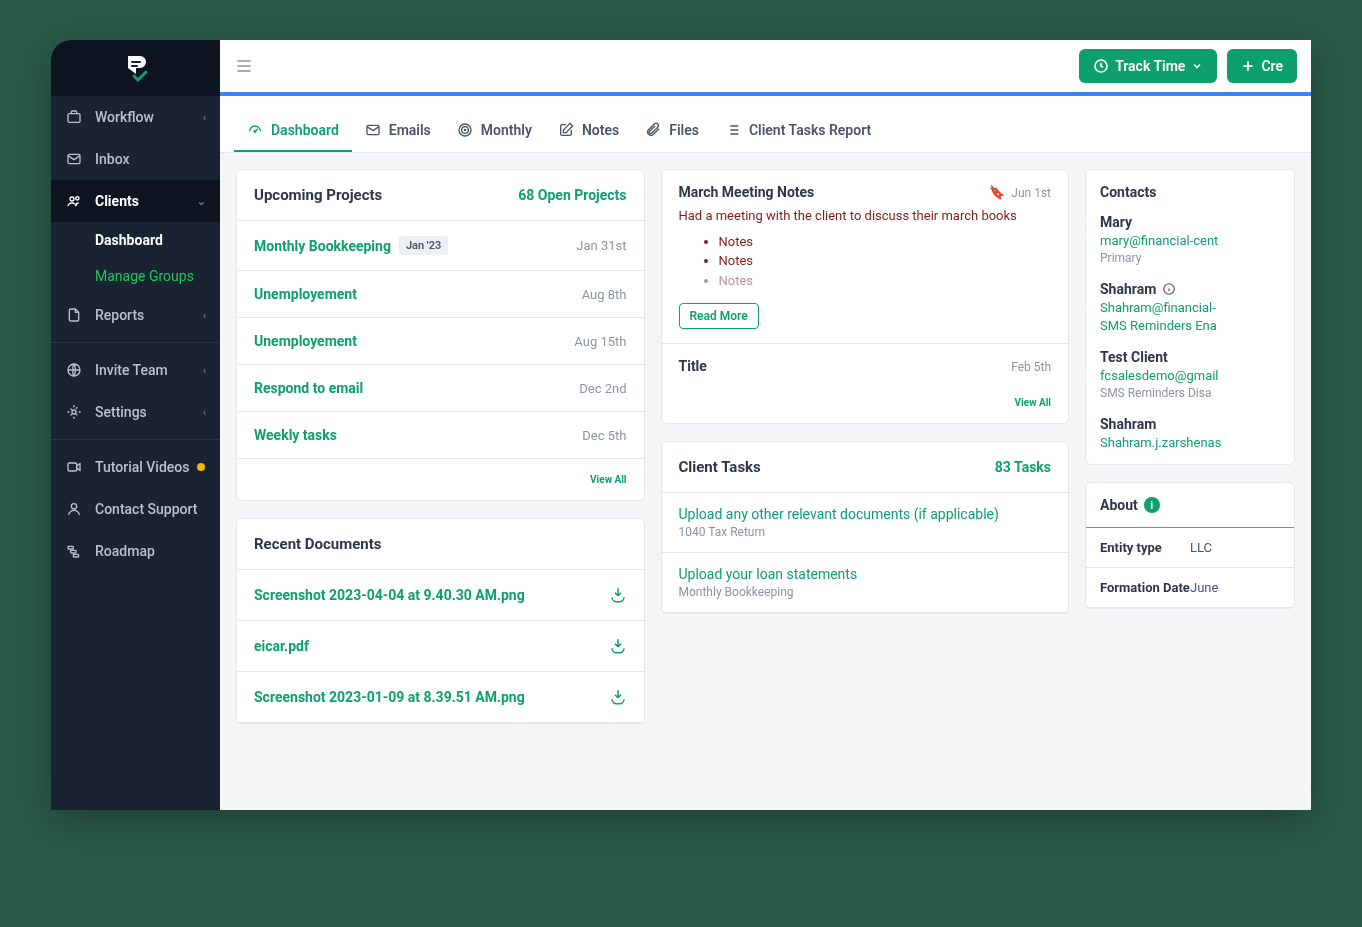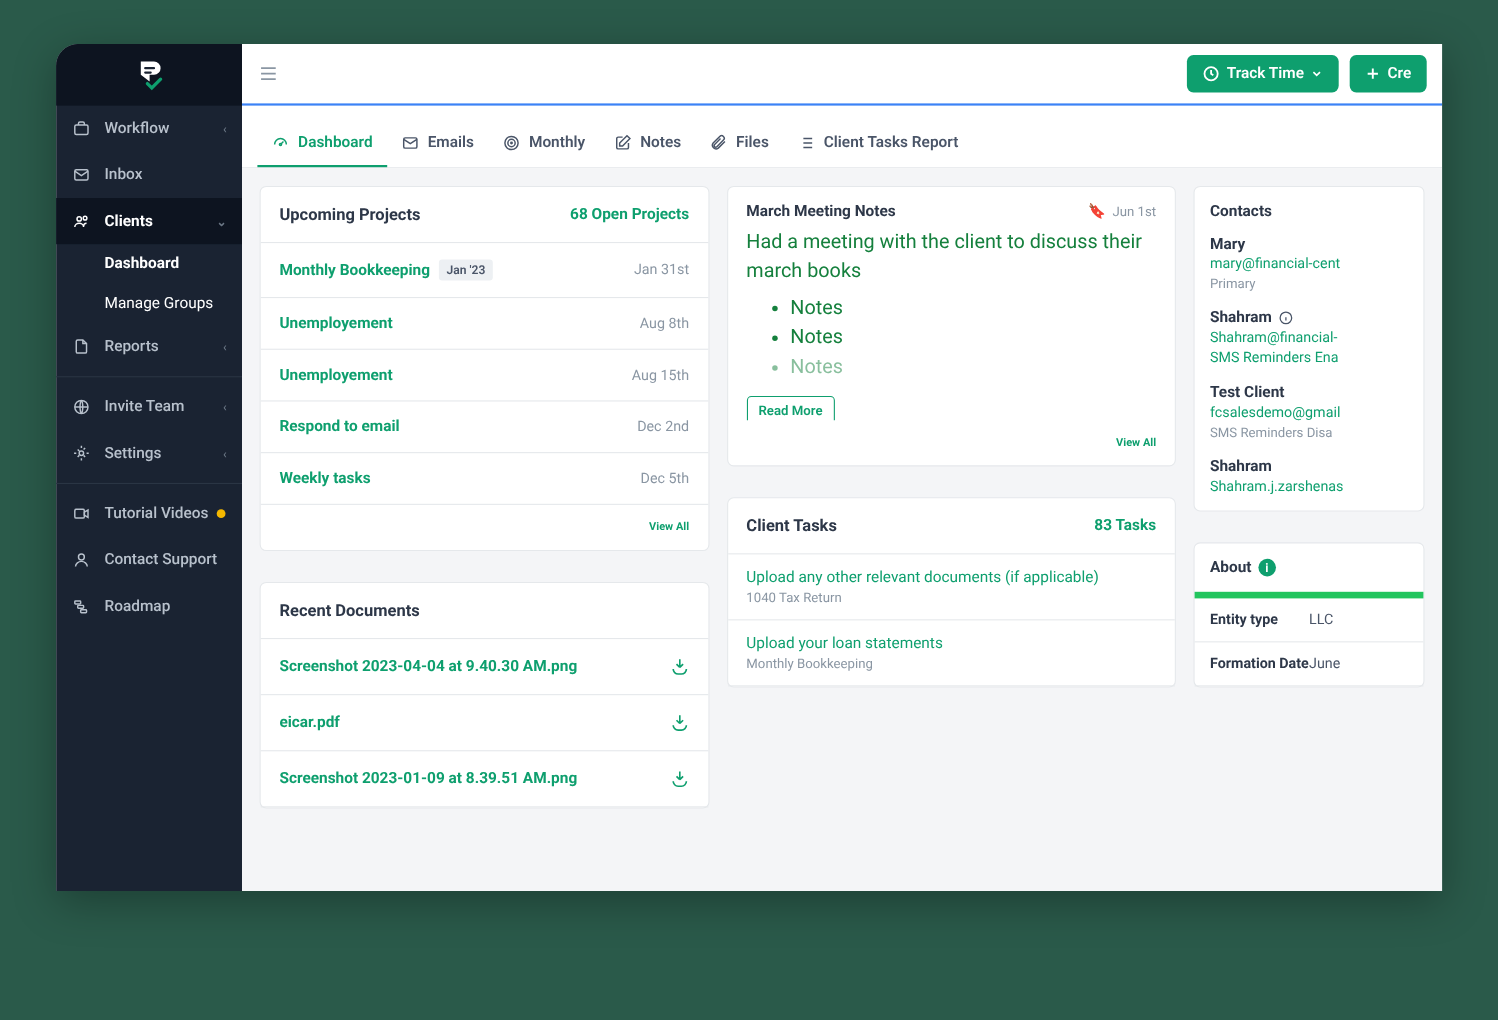--- a/index.html
+++ b/index.html
@@ -5,71 +5,71 @@
 *{box-sizing:border-box;margin:0;padding:0;font-family:-apple-system,BlinkMacSystemFont,"Segoe UI",Roboto,sans-serif}
 body{background:#2a5a4a;display:flex;justify-content:center;align-items:flex-start;padding:40px;height:927px;overflow:hidden}
 .window{width:1260px;background:#fff;border-radius:20px 0 0 0;overflow:hidden;display:flex;height:770px;box-shadow:0 10px 40px rgba(0,0,0,.3)}
 .sidebar{width:169px;background:#1a2332;display:flex;flex-direction:column;flex-shrink:0}
 .logo-area{height:56px;display:flex;align-items:center;justify-content:center;background:#0d1420}
 .logo{width:32px;height:32px;position:relative}
 .sb-item{display:flex;align-items:center;padding:12px 14px;color:#b8c1cc;font-size:14px;cursor:pointer;font-weight:500}
 .sb-item.active{background:#0d1420;color:#fff;font-weight:700}
 .sb-item .icon{width:18px;height:18px;margin-right:12px;display:flex;align-items:center;justify-content:center}
 .sb-item .chev{margin-left:auto;color:#6b7785;font-size:11px}
-.sb-sub{padding:10px 14px 10px 44px;color:#ffffff;font-size:14px;cursor:pointer}
+.sb-sub{padding:10px 14px 10px 44px;color:#22c55e;font-size:14px;cursor:pointer}
 .sb-sub.sel{color:#fff;font-weight:700}
 .sb-sep{height:1px;background:#2a3544;margin:6px 0}
 .badge-dot{width:8px;height:8px;background:#f5b800;border-radius:50%;margin-left:8px}
 .main{flex:1;display:flex;flex-direction:column;min-width:0}
-.topbar{height:56px;display:flex;align-items:center;padding:0 14px;border-bottom:2px solid #3b82f6}
+.topbar{height:56px;display:flex;align-items:center;padding:0 14px;border-bottom:4px solid #3b82f6}
 .ham{color:#8a96a3;cursor:pointer}
 .tb-actions{margin-left:auto;display:flex;gap:10px}
 .btn{border:none;border-radius:6px;padding:9px 14px;font-size:14px;font-weight:600;cursor:pointer;display:flex;align-items:center;gap:6px}
 .btn-green{background:#0e9f6e;color:#fff}
 .header-row{display:flex;align-items:center;padding:14px 14px 0 14px}
 .client-name{font-size:22px;font-weight:700;color:#2d3748}
 .email-btn{margin-left:auto}
 .tabs{display:flex;border-bottom:1px solid #e5e8eb;padding:0 14px;margin-top:14px}
 .tab{display:flex;align-items:center;gap:8px;padding:12px 13px;color:#4a5568;font-size:14px;font-weight:600;cursor:pointer;border-bottom:2px solid transparent}
 .tab.active{color:#0e9f6e;border-bottom-color:#0e9f6e}
 .tab .icon{width:16px;height:16px}
 .content{flex:1;background:#f4f5f7;padding:16px;overflow:hidden;display:flex;gap:16px}
-.col{display:flex;flex-direction:column;gap:28px;min-width:0}
+.col{display:flex;flex-direction:column;gap:17px;min-width:0}
 .col1{flex:1}
 .col2{flex:1}
 .col3{width:210px;flex-shrink:0}
 .card{background:#fff;border-radius:6px;border:1px solid #e5e8eb;display:flex;flex-direction:column}
 .card-h{display:flex;align-items:center;padding:16px 17px;border-bottom:1px solid #e5e8eb}
 .card-h .title{font-size:15px;font-weight:700;color:#2d3748}
 .card-h .meta{margin-left:auto;font-size:14px;font-weight:700;color:#0e9f6e}
 .proj-row{display:flex;align-items:center;padding:15px 17px;border-bottom:1px solid #e5e8eb}
 .proj-row .name{color:#0e9f6e;font-weight:700;font-size:14px}
 .proj-row .date{margin-left:auto;color:#8a96a3;font-size:13px}
 .tag{background:#edf0f3;color:#4a5568;font-size:11px;padding:3px 7px;border-radius:3px;margin-left:8px;font-weight:600}
 .view-all{padding:15px 17px;text-align:right;color:#0e9f6e;font-weight:700;font-size:10px;cursor:pointer}
 .note-block{padding:14px 17px;border-bottom:1px solid #e5e8eb}
 .note-head{display:flex;align-items:flex-end;margin-bottom:6px}
 .note-head .nt{font-weight:700;color:#2d3748;font-size:14px}
 .note-head .nd{margin-left:auto;color:#8a96a3;font-size:12px;display:flex;align-items:center;gap:6px}
-.note-body{color:#15803d;font-size:18px;line-height:1.5}
+.note-body{color:#7f1d1d;font-size:13px;line-height:1.5}
 .note-body ul{margin:6px 0 6px 40px}
 .read-more{border:1px solid #0e9f6e;color:#0e9f6e;background:#fff;font-size:12px;font-weight:600;padding:5px 10px;border-radius:4px;cursor:pointer;margin-top:7px}
 .doc-row{display:flex;align-items:center;padding:16px 17px;border-bottom:1px solid #e5e8eb}
 .doc-row .name{color:#0e9f6e;font-weight:700;font-size:14px}
 .dl{margin-left:auto;color:#0e9f6e;cursor:pointer}
 .task-row{padding:13px 17px;border-bottom:1px solid #e5e8eb}
 .task-row .tn{color:#0e9f6e;font-weight:400;font-size:14px}
 .task-row .ts{color:#8a96a3;font-size:12px;margin-top:3px}
 .contact-card{padding:14px 14px}
 .contact-card .sec-title{font-weight:700;color:#2d3748;font-size:14px;margin-bottom:14px}
 .contact{margin-bottom:16px}
 .contact .cn{font-weight:700;color:#2d3748;font-size:14px;display:flex;align-items:center;gap:6px}
 .contact .ce{color:#0e9f6e;font-size:13px;margin-top:3px;white-space:nowrap;overflow:hidden}
 .contact .cp{color:#8a96a3;font-size:12px;margin-top:3px}
-.about-card .ah{padding:14px 14px;font-weight:700;color:#2d3748;font-size:14px;display:flex;align-items:center;gap:6px;border-bottom:6px solid #22c55e}
+.about-card .ah{padding:14px 14px;font-weight:700;color:#2d3748;font-size:14px;display:flex;align-items:center;gap:6px;border-bottom:1px solid #22c55e}
 .info-badge{width:16px;height:16px;background:#0e9f6e;border-radius:50%;color:#fff;font-size:11px;font-weight:700;display:flex;align-items:center;justify-content:center}
 .about-row{display:flex;padding:12px 14px;border-bottom:1px solid #e5e8eb;font-size:13px}
 .about-row .k{color:#2d3748;font-weight:700;width:90px}
 .about-row .v{color:#4a5568}
 .bookmark{color:#f5b800;font-size:13px}
 .notes-scroll{max-height:212px;overflow:hidden}
 svg{display:block}
 </style>
 </head>
 <body>

